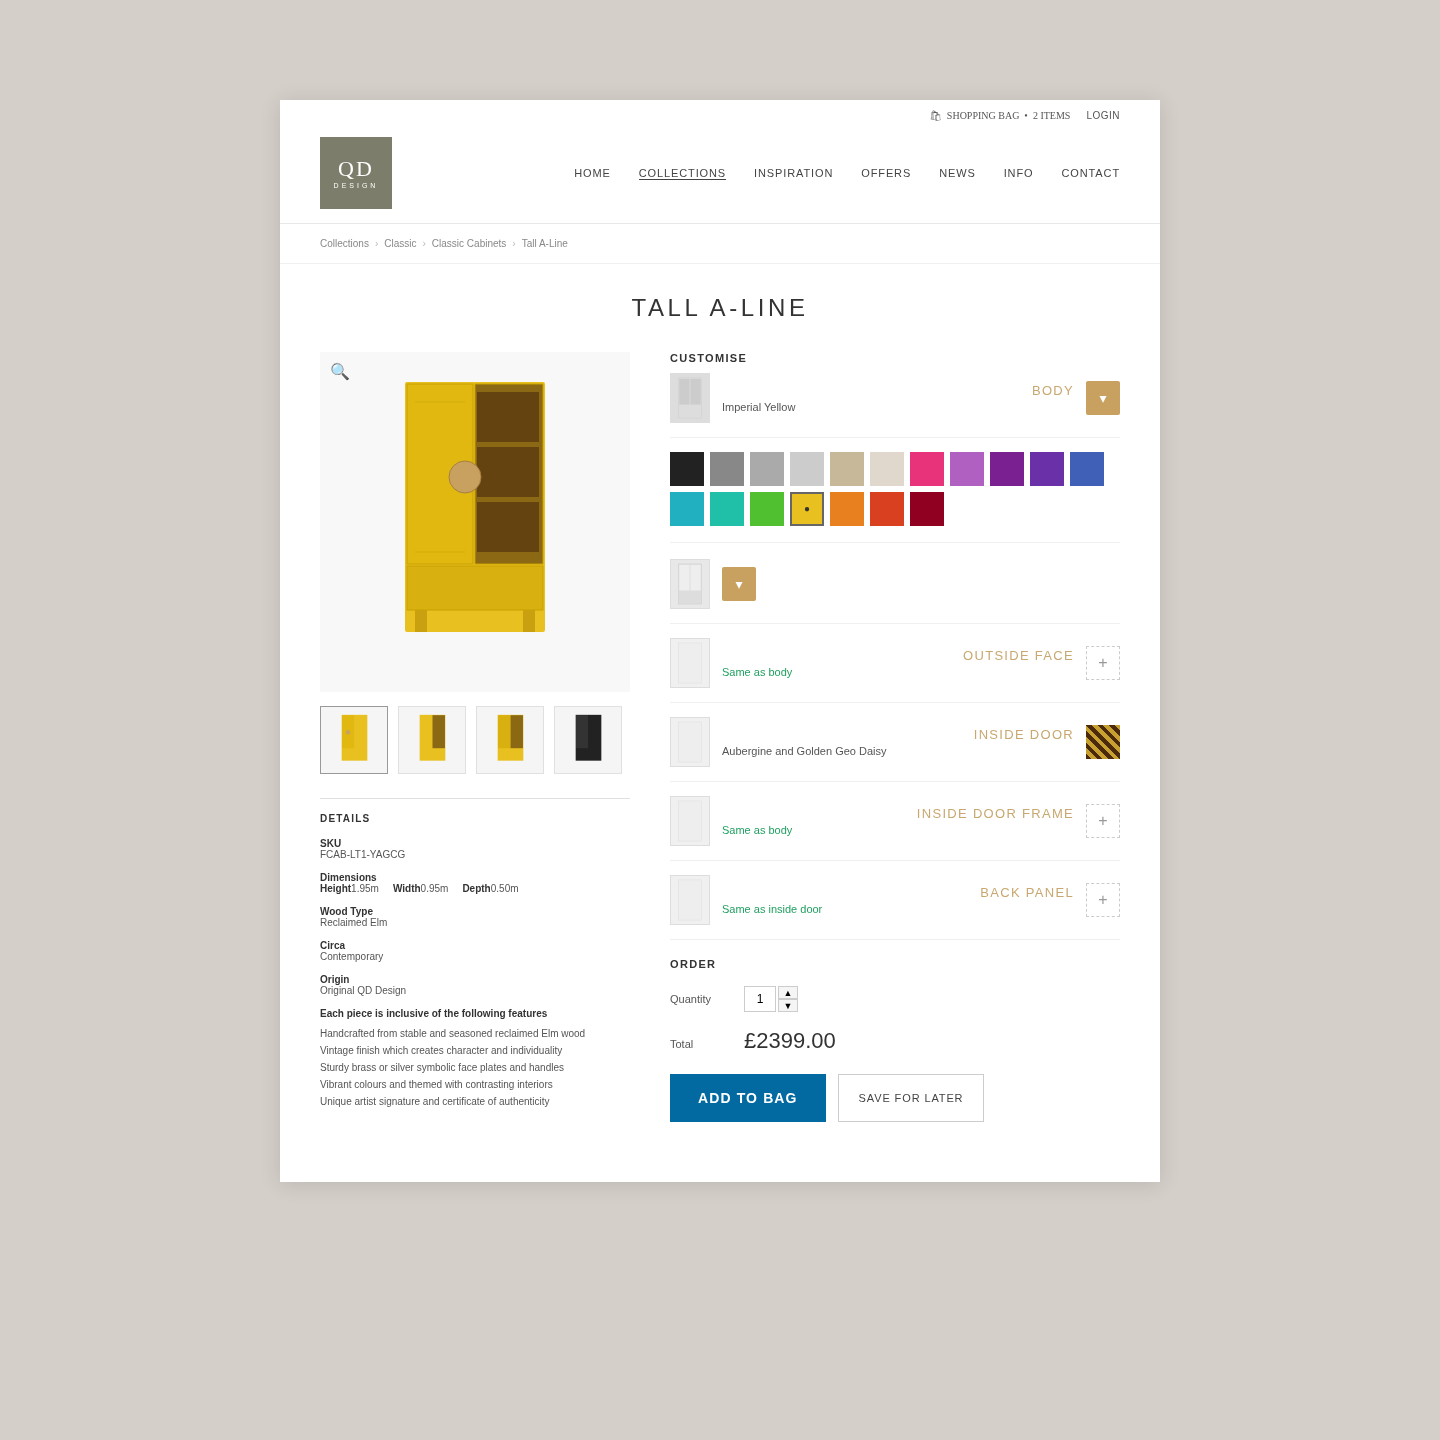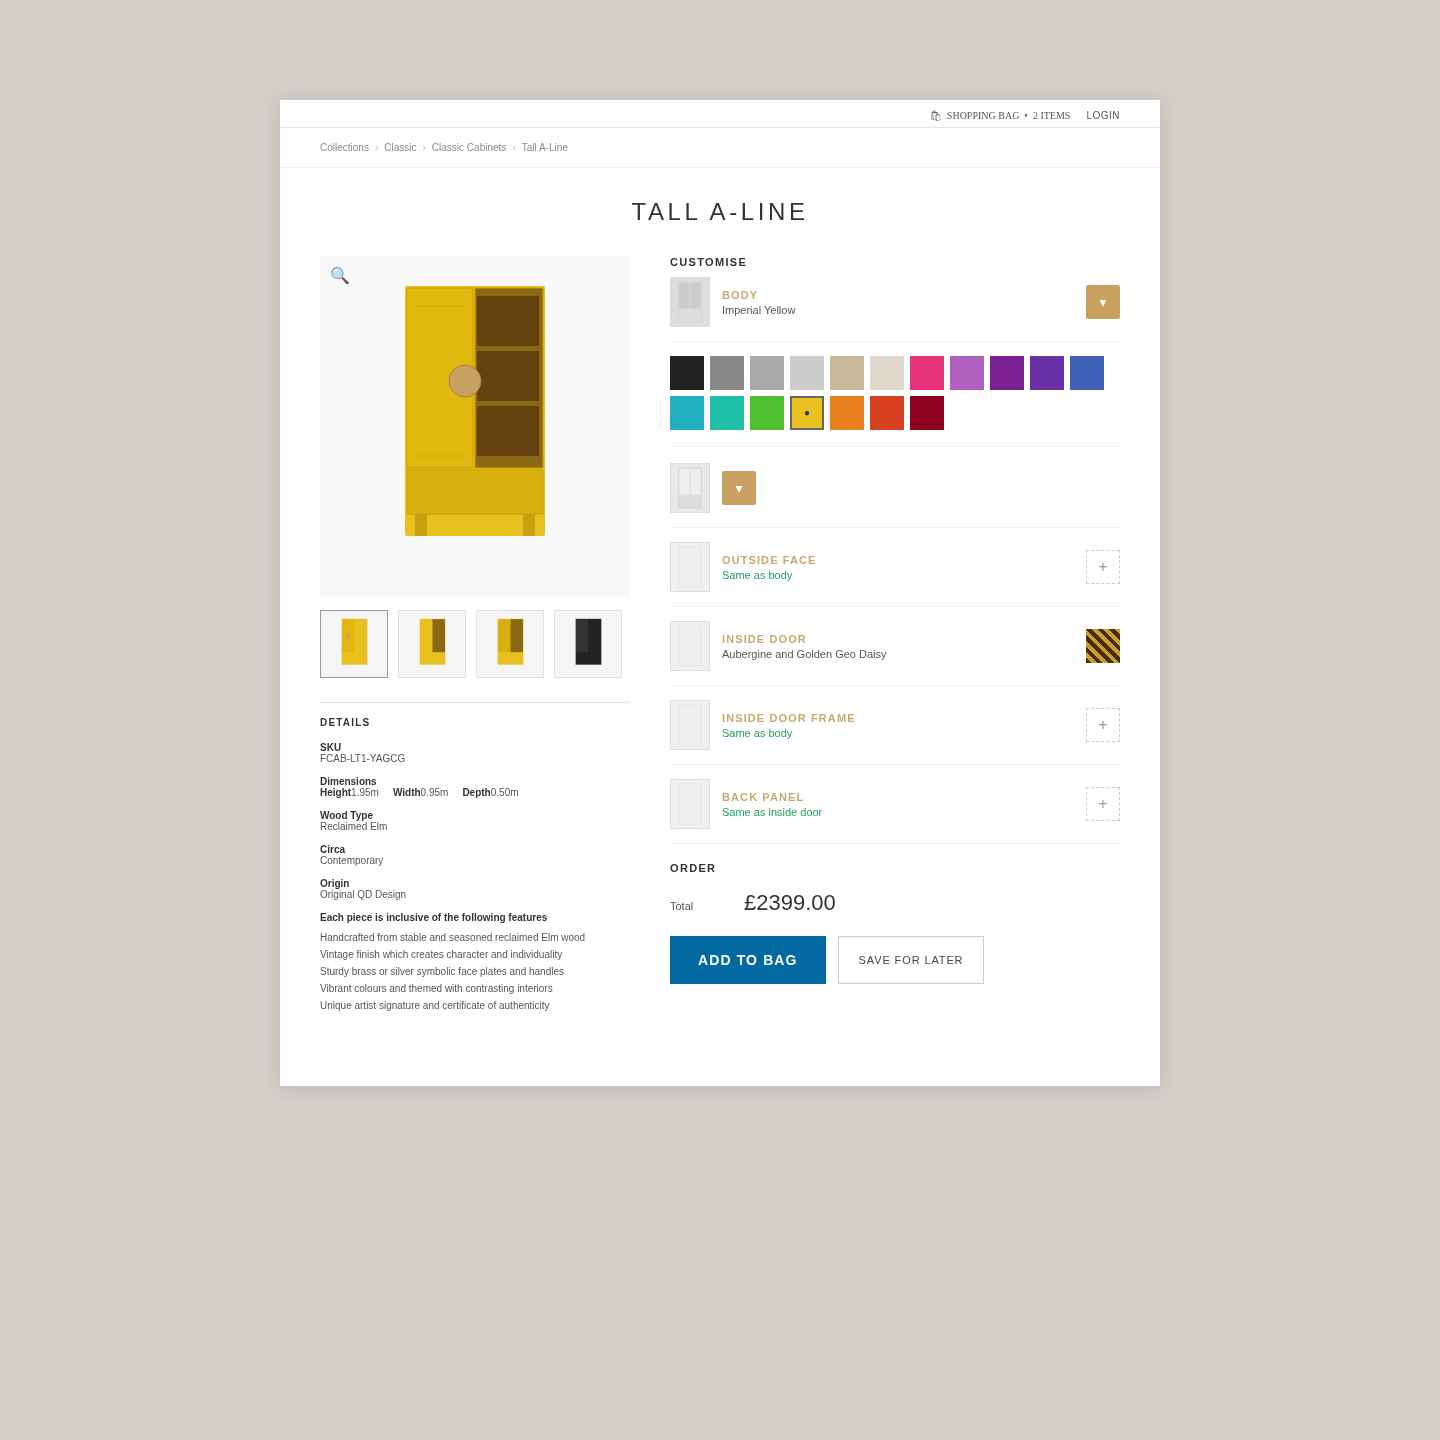--- a/index.html
+++ b/index.html
@@ -243,26 +243,27 @@
       width: 40px;
       height: 50px;
       background: #e8e8e8;
       flex-shrink: 0;
       border: 1px solid #ddd;
     }
     .option-info {
       flex: 1;
     }
     .option-name {
-      font-size: 11px;
-      font-weight: bold;
+      font-size: 13px;
+      font-weight: normal;
       letter-spacing: 0.1em;
       color: #c8a870;
       font-family: Arial, sans-serif;
       margin-bottom: 3px;
+      text-align: right;
     }
     .option-value {
       font-size: 11px;
       color: #555;
       font-family: Arial, sans-serif;
     }
     .option-btn {
       width: 34px;
       height: 34px;
       border: 1px dashed #ccc;
@@ -410,20 +411,37 @@
 
     <div class="header">
       <div class="header-top">
         <div class="shopping-bag">
           <span>🛍</span>
           <span>SHOPPING BAG</span>
           <span>•</span>
           <span>2 ITEMS</span>
         </div>
         <span class="login-link">LOGIN</span>
+      </div>
+      <div class="header-main">
+        <div class="logo-box">
+          <div>
+            <div class="logo-text">QD</div>
+            <div class="logo-sub">DESIGN</div>
+          </div>
+        </div>
+        <nav class="main-nav">
+          <a class="nav-item">HOME</a>
+          <a class="nav-item active">COLLECTIONS</a>
+          <a class="nav-item">INSPIRATION</a>
+          <a class="nav-item">OFFERS</a>
+          <a class="nav-item">NEWS</a>
+          <a class="nav-item">INFO</a>
+          <a class="nav-item">CONTACT</a>
+        </nav>
       </div>
     </div>
 
     <div class="breadcrumb">
       <span>Collections</span>
       <span class="sep">›</span>
       <span>Classic</span>
       <span class="sep">›</span>
       <span>Classic Cabinets</span>
       <span class="sep">›</span>
@@ -649,20 +667,30 @@
             </div>
             <div class="option-info">
               <div class="option-name">BACK PANEL</div>
               <div class="option-value" style="color:#20a060;">Same as inside door</div>
             </div>
             <button class="option-btn">+</button>
           </div>
 
           <div class="order-title">ORDER</div>
 
+          <div class="quantity-row">
+            <span class="quantity-label">Quantity</span>
+            <div class="quantity-control">
+              <div class="qty-display">1</div>
+              <div class="qty-btns">
+                <button class="qty-btn">▲</button>
+                <button class="qty-btn">▼</button>
+              </div>
+            </div>
+          </div>
 
           <div class="total-row">
             <span class="total-label">Total</span>
             <span class="total-price">£2399.00</span>
           </div>
 
           <div class="action-buttons">
             <button class="add-to-bag-btn">ADD TO BAG</button>
             <button class="save-for-later-btn">SAVE FOR LATER</button>
           </div>

